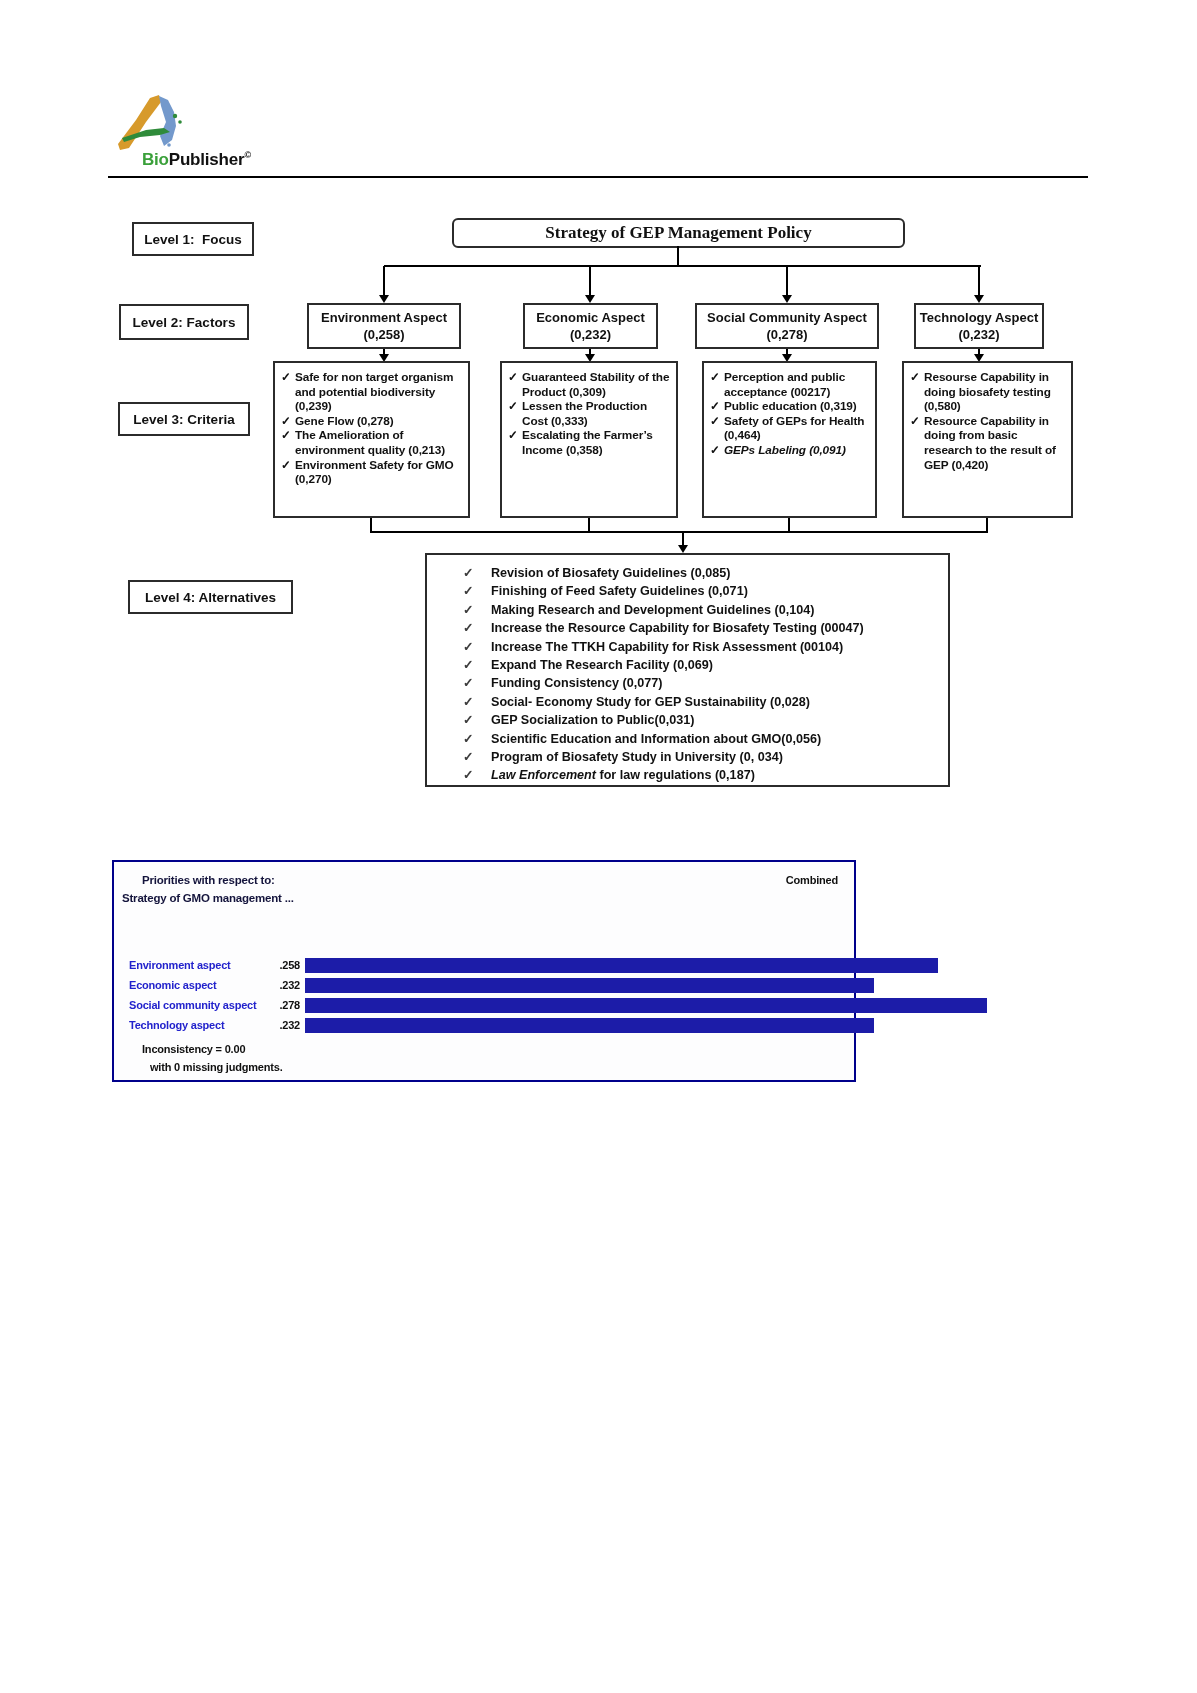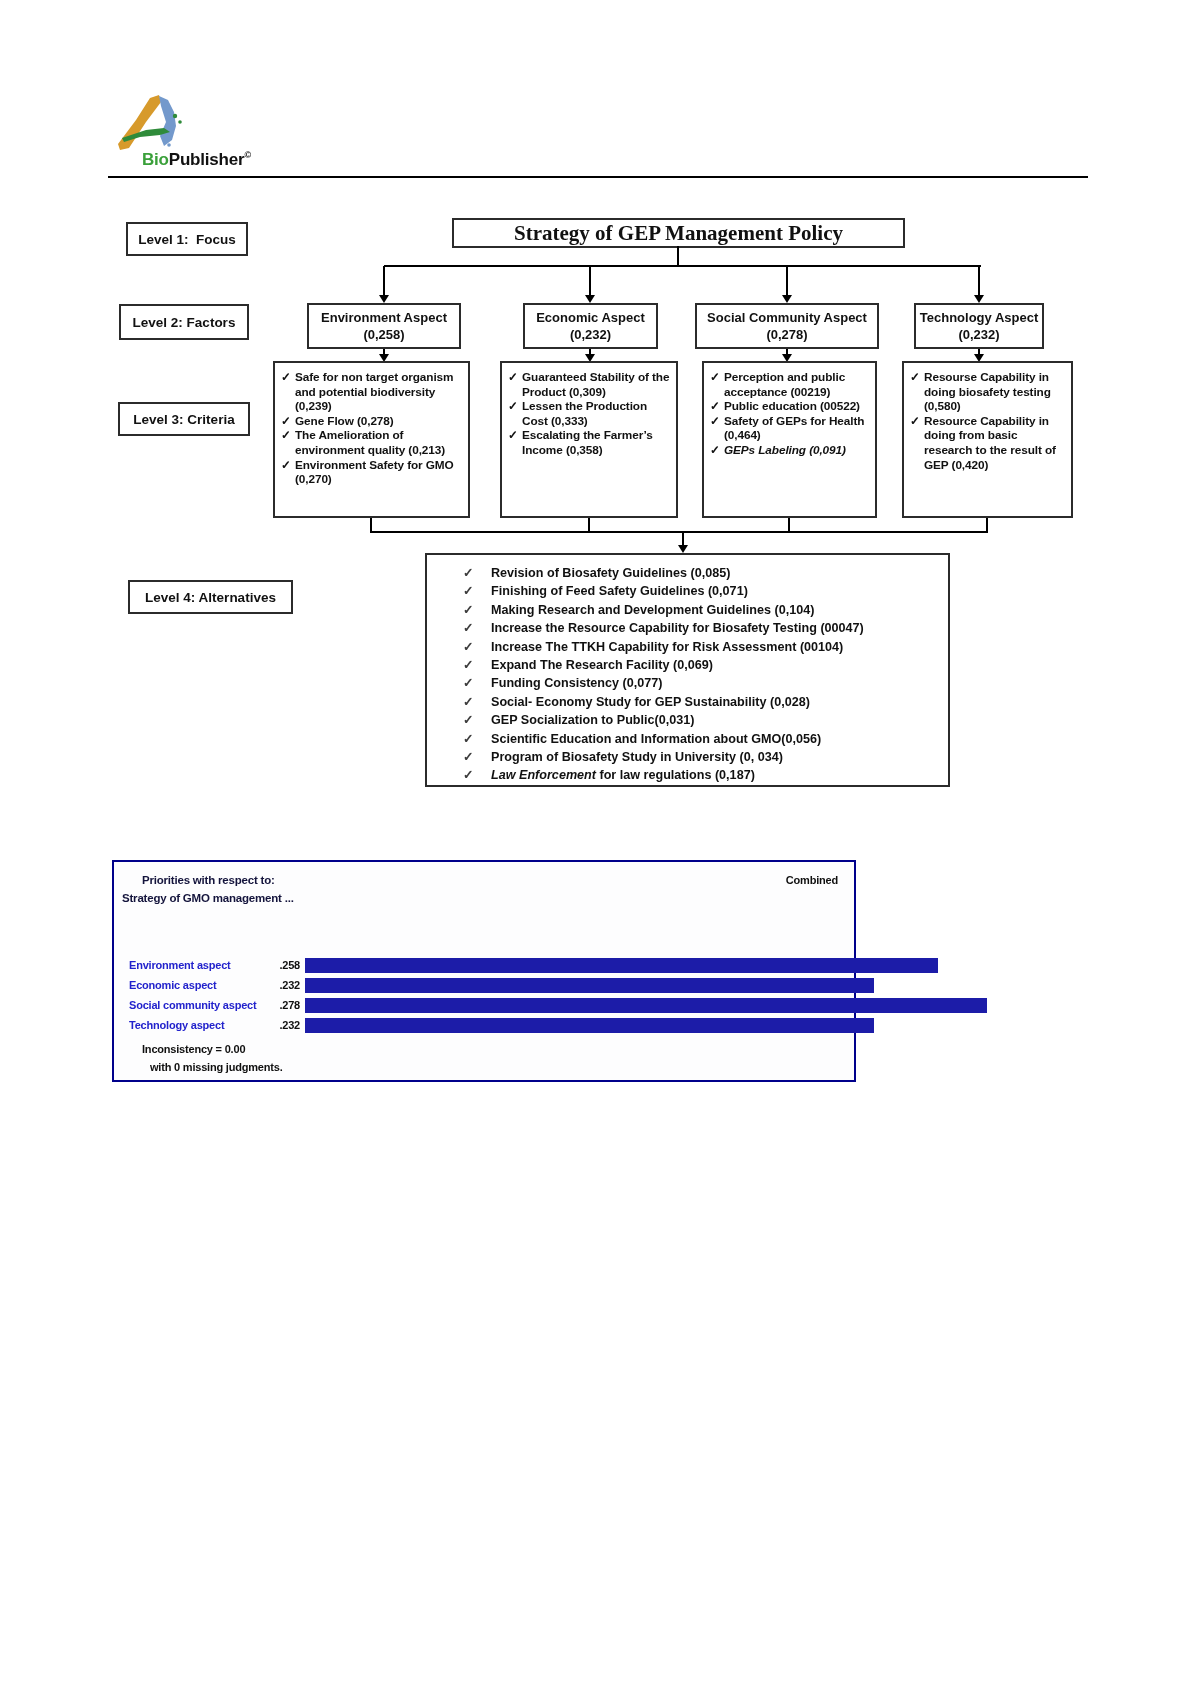--- a/index.html
+++ b/index.html
@@ -7,26 +7,26 @@
           font-family:"Liberation Sans",sans-serif;color:#111;}
   .abs{position:absolute;}
   
   .brand-text{position:absolute;left:110px;top:150px;font-size:17px;font-weight:bold;letter-spacing:-0.2px;}
   .brand-bio{color:#3aa03a;margin-left:32px;}
   .brand-mark{font-size:9px;vertical-align:super;}
   .hdr-rule{position:absolute;left:108px;top:176px;width:980px;height:2px;background:#000;}
   
   .box{position:absolute;border:2px solid #2b2b2b;background:#fff;box-sizing:border-box;}
   .lvl{display:flex;align-items:center;justify-content:center;font-weight:bold;font-size:13.5px;white-space:pre;}
-  .lv1{left:126px;top:222px;width:122px;height:34px;}
+  .lv1{left:132px;top:222px;width:122px;height:34px;}
   .lv2{left:119px;top:304px;width:130px;height:36px;}
   .lv3{left:118px;top:402px;width:132px;height:34px;}
   .lv4{left:128px;top:580px;width:165px;height:34px;}
   .title-box{left:452px;top:218px;width:453px;height:30px;display:flex;align-items:center;justify-content:center;
-             font-family:"Liberation Serif","DejaVu Serif",serif;font-weight:bold;font-size:21px;}
+             font-family:"Liberation Serif","DejaVu Serif",serif;font-weight:bold;font-size:17px;border-radius:6px;}
   .aspect{display:flex;flex-direction:column;align-items:center;justify-content:center;
           font-weight:bold;font-size:13px;line-height:17px;text-align:center;height:46px;top:303px;}
   .f0{left:307px;width:154px;} .f1{left:523px;width:135px;} .f2{left:695px;width:184px;} .f3{left:914px;width:130px;}
   .crit{top:361px;height:157px;padding:7px 5px 4px 6px;font-weight:bold;font-size:11.8px;line-height:14.6px;letter-spacing:-0.1px;}
   .c0{left:273px;width:197px;} .c1{left:500px;width:178px;} .c2{left:702px;width:175px;} .c3{left:902px;width:171px;}
   .crit-item{display:flex;}
   .crit-item .check{width:14px;flex:0 0 14px;}
   .crit-item > span:last-child{flex:1;}
   .italic > span:last-child{font-style:italic;}
   .it{font-style:italic;}
@@ -139,25 +139,25 @@
         <span>Lessen the Production Cost (0,333)</span>
       </div>
       <div class="crit-item">
         <span class="check">✓</span>
         <span>Escalating the Farmer’s Income (0,358)</span>
       </div>
     </div>
   <div class="box crit c2">
       <div class="crit-item">
         <span class="check">✓</span>
-        <span>Perception and public acceptance  (00219)</span>
-      </div>
-      <div class="crit-item">
-        <span class="check">✓</span>
-        <span>Public  education (00522)</span>
+        <span>Perception and public acceptance  (00217)</span>
+      </div>
+      <div class="crit-item">
+        <span class="check">✓</span>
+        <span>Public  education (0,319)</span>
       </div>
       <div class="crit-item">
         <span class="check">✓</span>
         <span>Safety of GEPs for Health  (0,464)</span>
       </div>
       <div class="crit-item italic">
         <span class="check">✓</span>
         <span>GEPs Labeling (0,091)</span>
       </div>
     </div>

